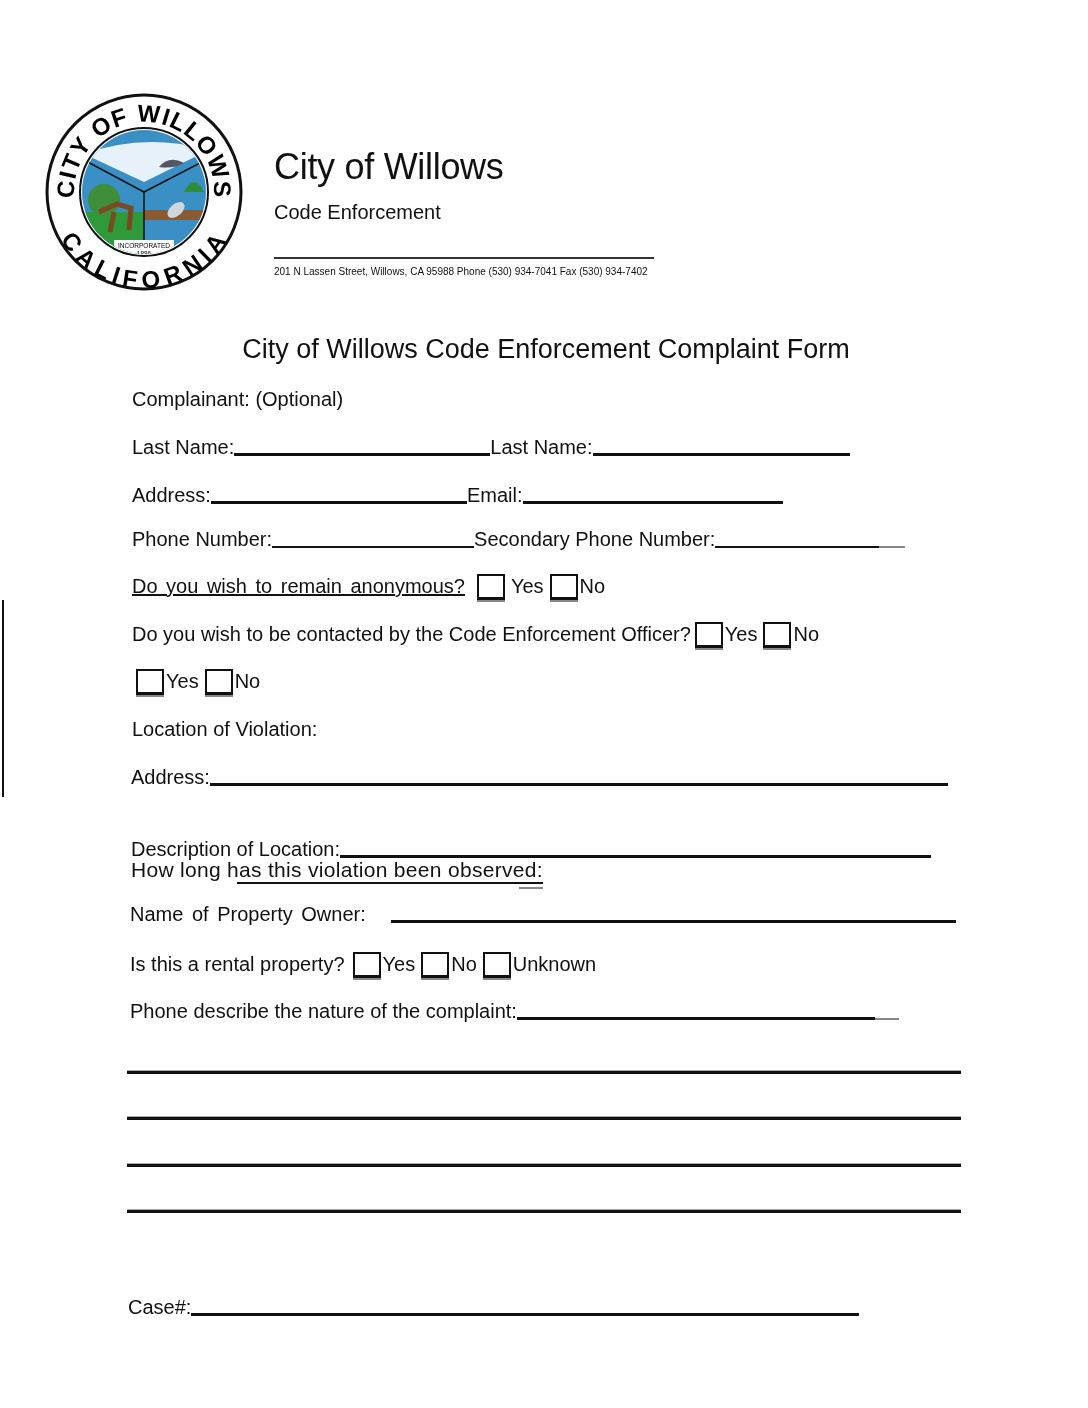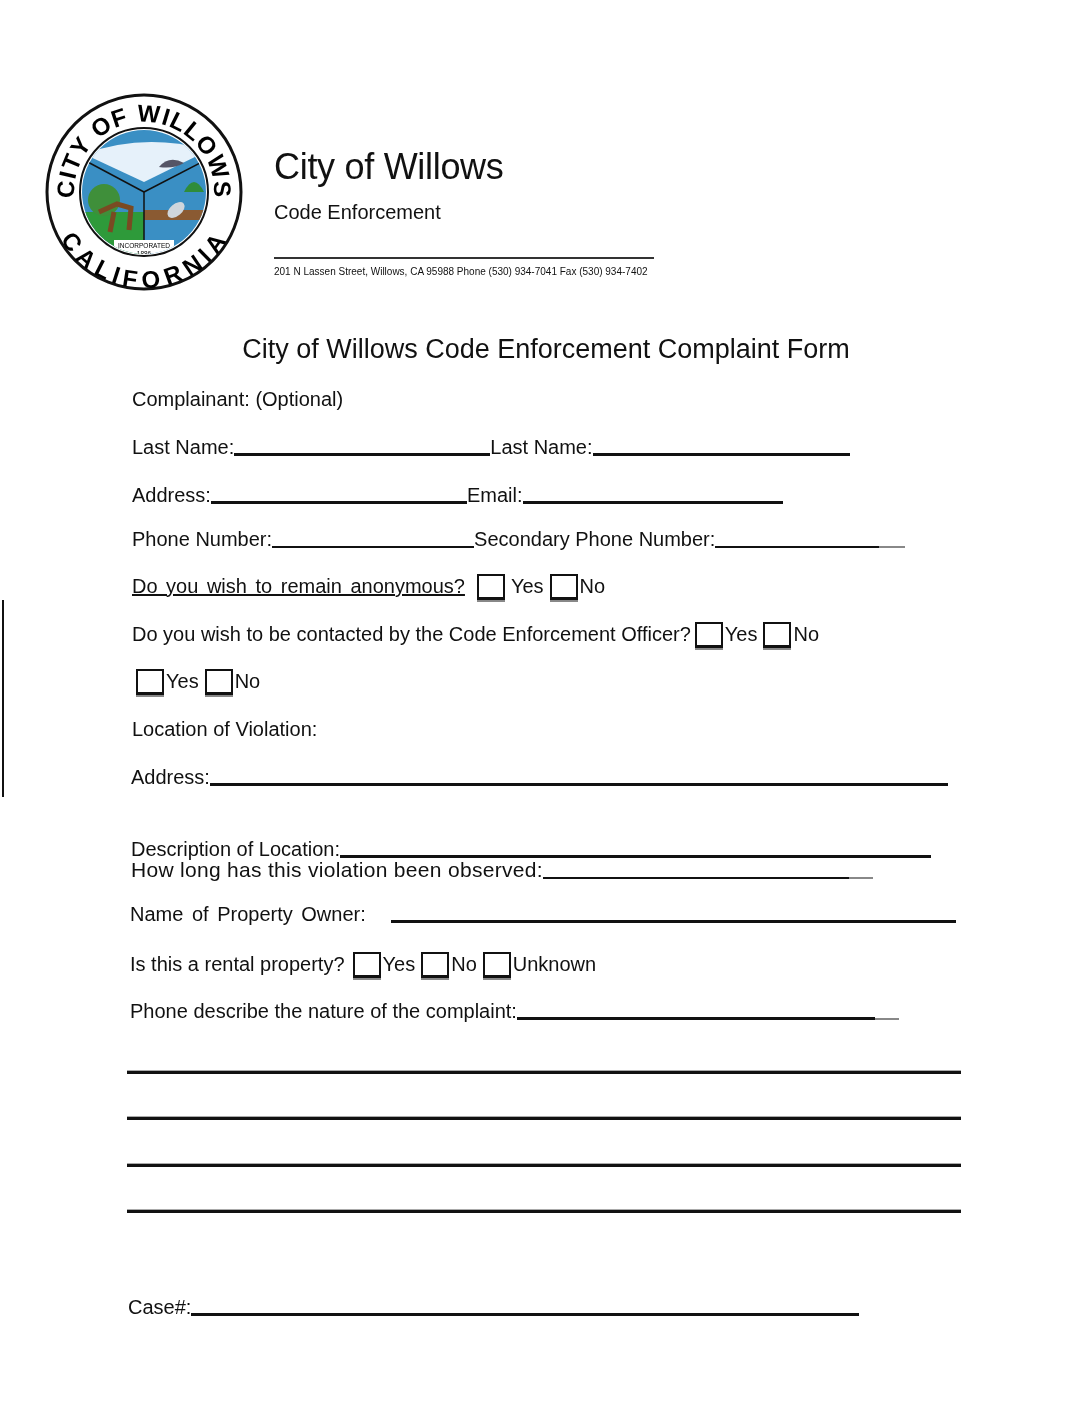--- a/index.html
+++ b/index.html
@@ -127,21 +127,21 @@
 <div class="row" style="left:131px; top:766px;">
   <span>Address:</span>
   <span class="line" style="width:738px;"></span>
 </div>
 
 <div class="row" style="left:131px; top:810px;margin-top:28px;">
   <span>Description of Location:</span>
   <span class="line" style="width:591px;"></span>
 </div>
 
-<div class="row" style="left:131px; top:858px;">
+<div class="row" style="left:131px; top:858px;flex-direction:column;">
   <span style="font-size:21px; letter-spacing:0.3px;">How long has this violation been observed:</span>
   <span class="line thin" style="width:306px;"></span>
   <span class="tail" style="width:24px;"></span>
 </div>
 
 <div class="row" style="left:130px; top:903px;gap:25px;">
   <span style="word-spacing:3px;">Name of Property Owner:</span>
   <span class="line" style="width:565px;"></span>
 </div>
 

